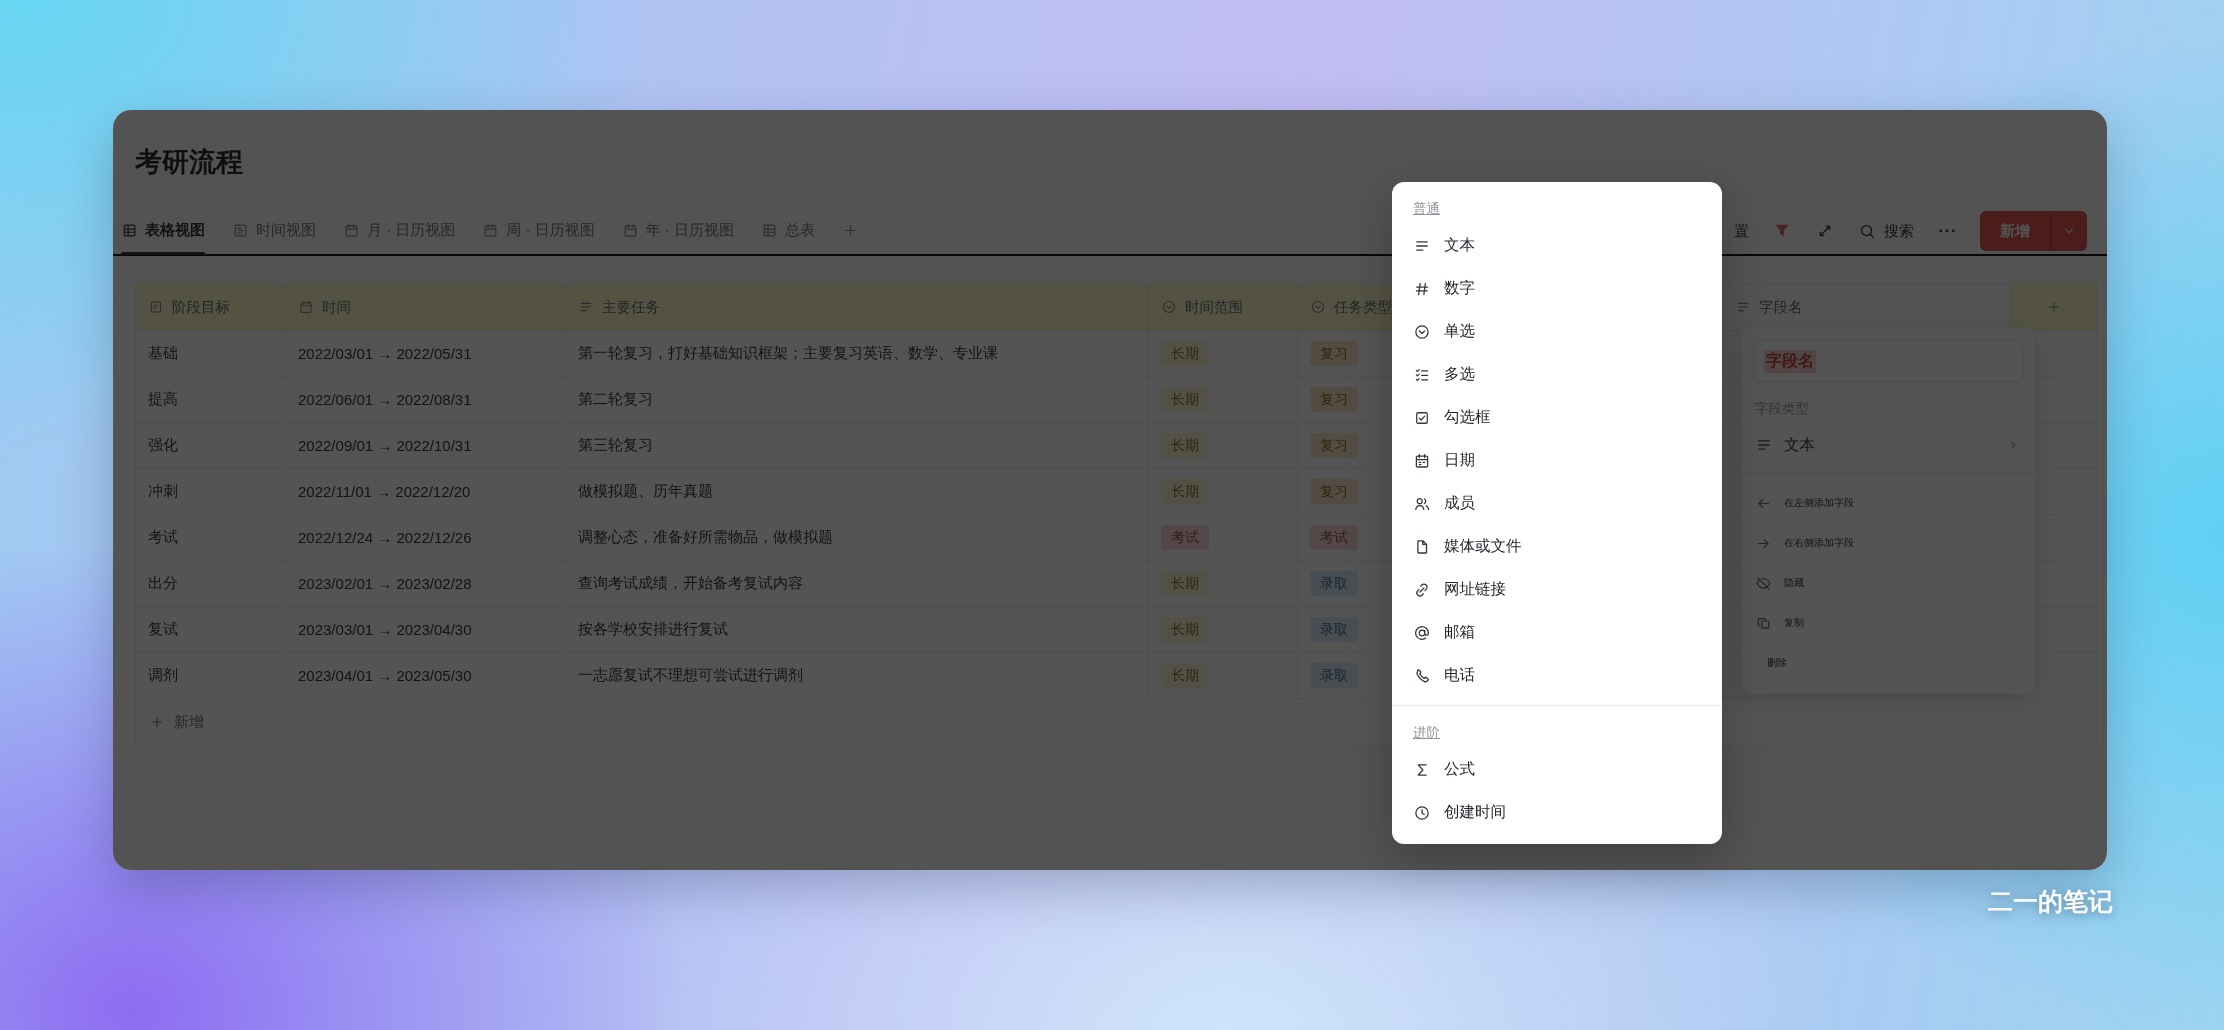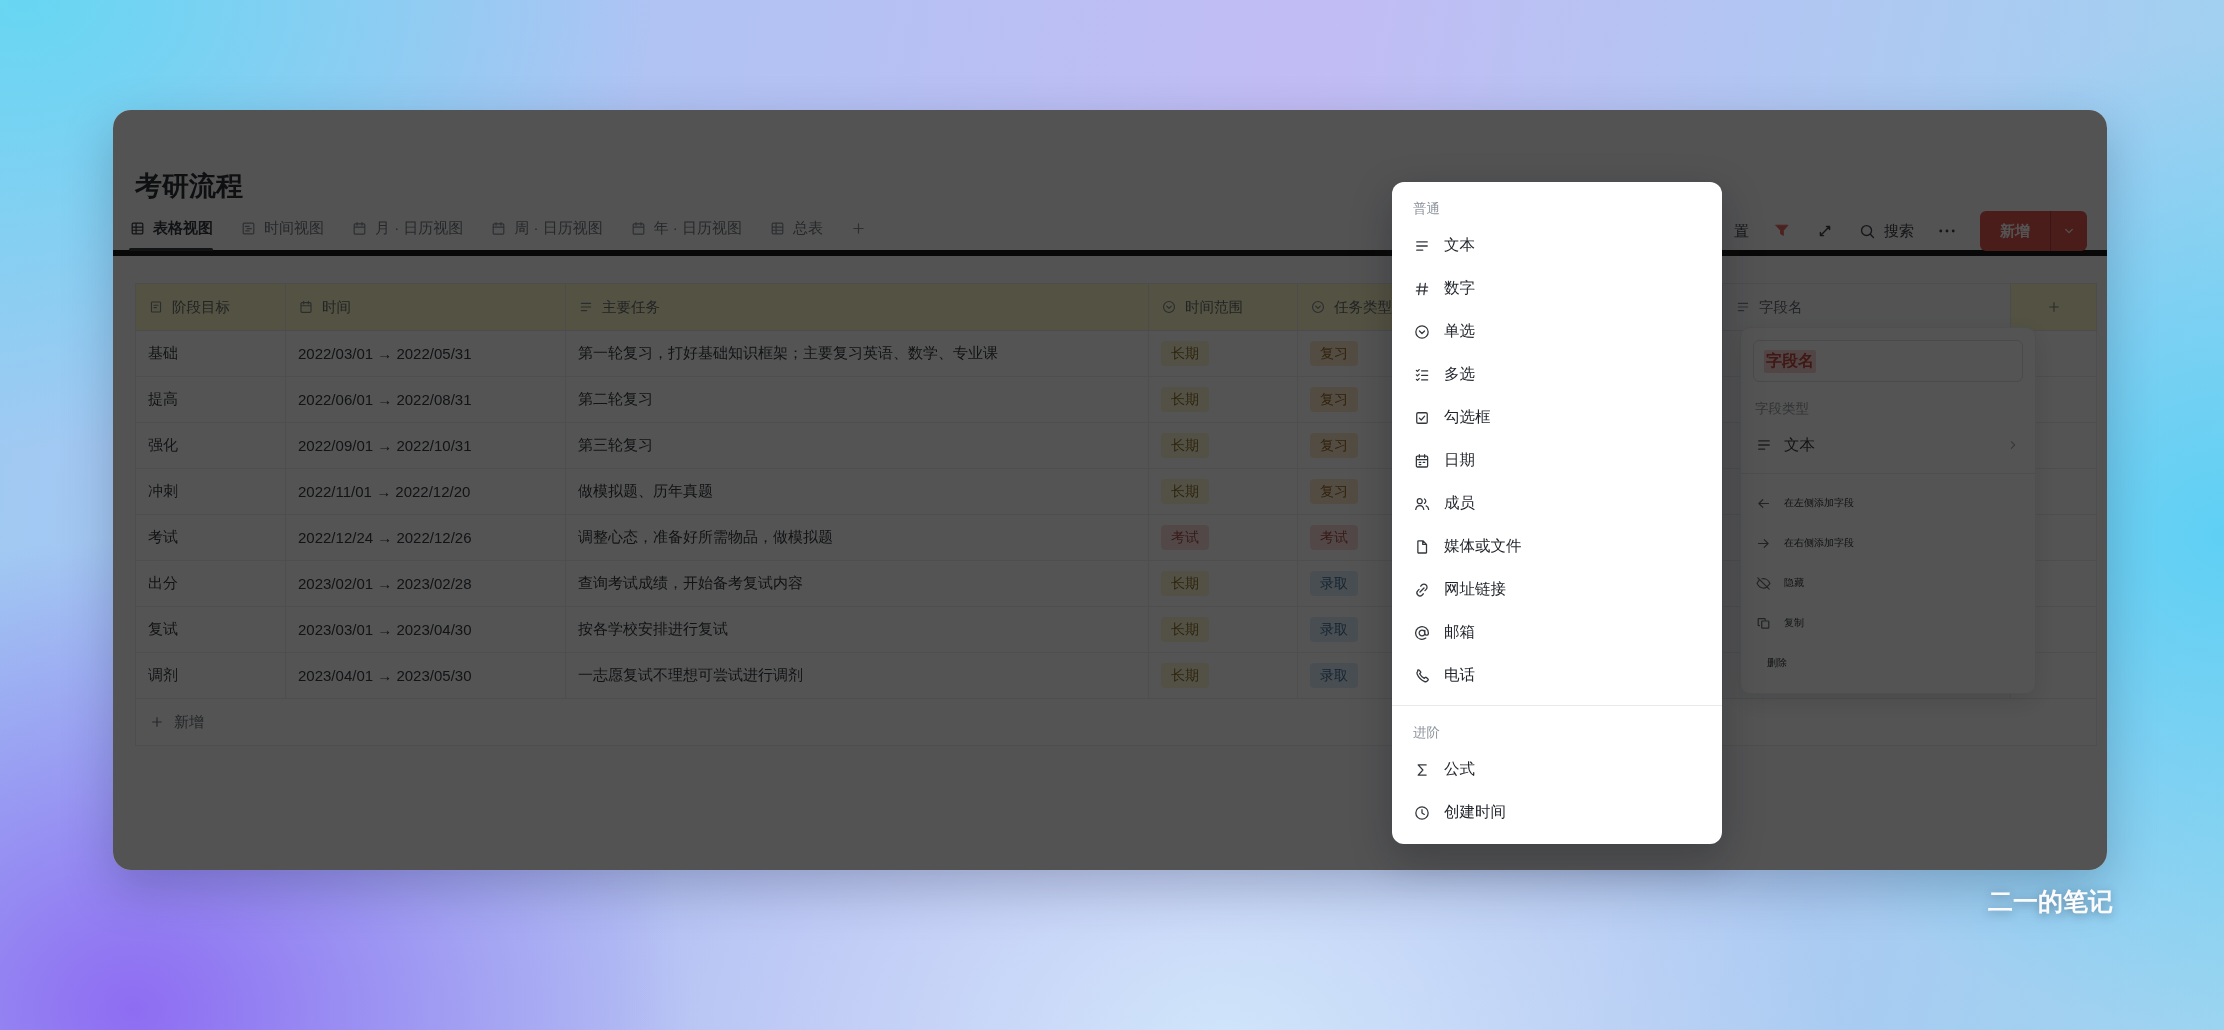--- a/index.html
+++ b/index.html
@@ -8,24 +8,24 @@
   .stage{position:relative;width:2224px;height:1030px;
     background:
       radial-gradient(900px 760px at 6% 98%, #8e6cf2 0%, rgba(142,108,242,0) 62%),
       radial-gradient(1150px 820px at 1% 0%, #67d6f2 0%, rgba(103,214,242,0) 55%),
       radial-gradient(1000px 900px at 100% 52%, #5ed0f4 0%, rgba(94,208,244,0) 55%),
       radial-gradient(1000px 760px at 55% 102%, #cfe6fa 0%, rgba(207,230,250,0) 62%),
       linear-gradient(100deg,#9ecaf2 0%,#c2bcf4 55%,#9bd4f0 100%);}
   
   .card{position:absolute;left:113px;top:110px;width:1994px;height:760px;
         background:#fcfcfd;border-radius:18px;box-shadow:0 18px 50px rgba(20,30,60,.25);}
-  .card-title{position:absolute;left:22px;top:34px;font-size:27px;font-weight:700;color:#15181c;margin-top:24px;}
+  .card-title{position:absolute;left:22px;top:34px;font-size:27px;font-weight:700;color:#15181c;}
   
   .tabbar{position:absolute;left:0;top:96px;width:100%;height:50px;
-          border-bottom:6px solid #000000;display:flex;align-items:flex-start;padding-left:16px;box-sizing:border-box;}
+          border-bottom:2px solid #000000;display:flex;align-items:flex-start;padding-left:8px;box-sizing:border-box;}
   .tab{position:relative;height:100%;display:flex;align-items:center;gap:7px;margin-right:27px;
        font-size:15px;color:#646a73;cursor:pointer;}
   .tab .ticon{display:flex;color:#7a8087;}
   .tab.active{color:#1f2329;font-weight:700;}
   .tab.active .ticon{color:#1f2329;}
   .tab.active::after{content:"";position:absolute;left:0;right:0;bottom:-1px;height:3px;background:#23272d;border-radius:2px;}
   
   .toolbar{position:absolute;right:20px;top:96px;height:50px;display:flex;align-items:center;gap:23px;}
   .tb-ic{display:flex;align-items:center;color:#2a2e33;cursor:pointer;}
   .tb-ic.red{color:#e0584f;}
@@ -68,21 +68,21 @@
   .fp-type .chr{display:flex;color:#9aa0a7;}
   .fp-div{height:1px;background:#e9eaec;margin:9px 0;}
   .fp-item{height:40px;display:flex;align-items:center;gap:12px;padding:0 14px;font-size:10px;color:#23272d;cursor:pointer;}
   .fp-item .fic{display:flex;color:#585d64;}
   
   .dim{position:absolute;inset:0;border-radius:18px;background:rgba(11,11,12,.70);z-index:10;}
   
   .tmenu{position:absolute;left:1392px;top:182px;width:330px;box-sizing:border-box;z-index:20;
          background:#ffffff;border-radius:12px;box-shadow:0 14px 40px rgba(15,18,25,.28);
          padding:8px 0 10px;}
-  .tm-group{height:30px;display:flex;align-items:center;padding:4px 21px 0;font-size:13.5px;color:#8d939b;}
+  .tm-group{height:30px;display:flex;align-items:center;padding:4px 21px 0;font-size:13.5px;color:#8d939b;text-decoration:underline;}
   .tm-item{height:43px;display:flex;align-items:center;gap:13px;padding:0 21px;font-size:15.5px;color:#1f2329;cursor:pointer;}
   .tm-item .mic{display:flex;color:#33373c;}
   .tm-div{height:1px;background:#e9eaec;margin:8px 0;}
   
   .watermark{position:absolute;right:111px;bottom:112px;z-index:5;font-size:25px;font-weight:600;
              color:#fbfbfc;text-shadow:0 2px 8px rgba(40,60,90,.45);}
   svg{display:block;}
 </style>
 </head>
 <body>

